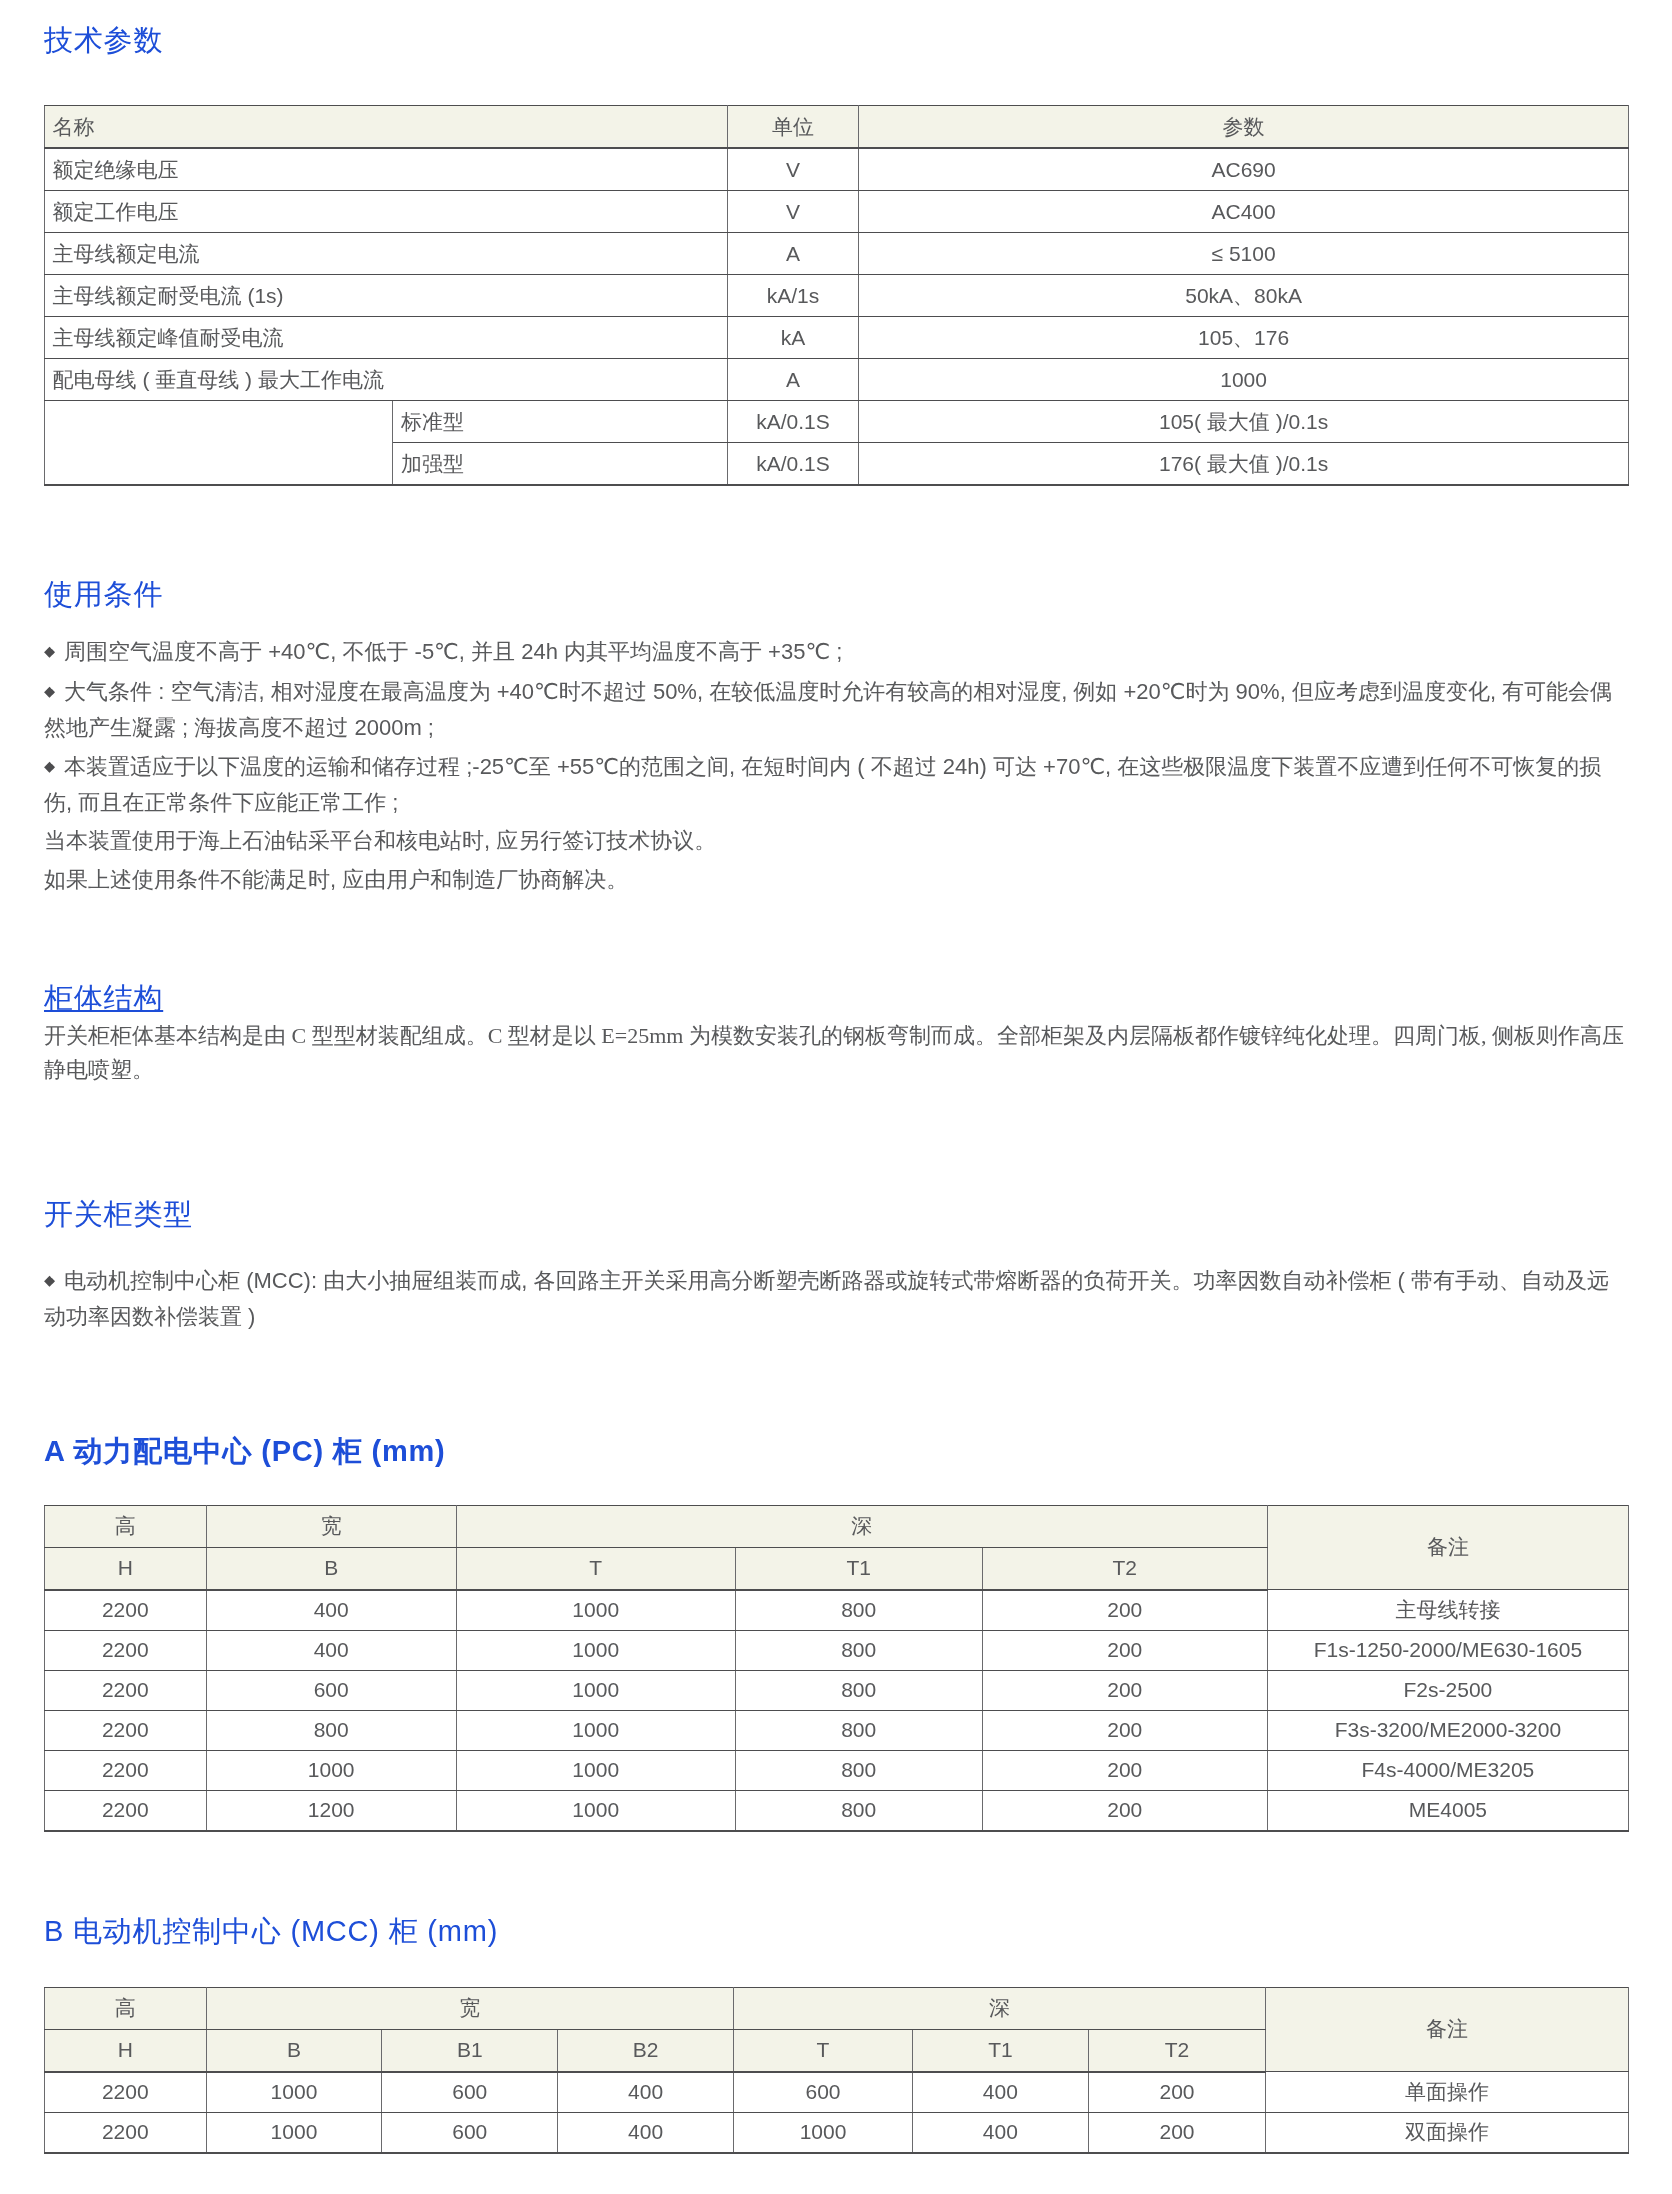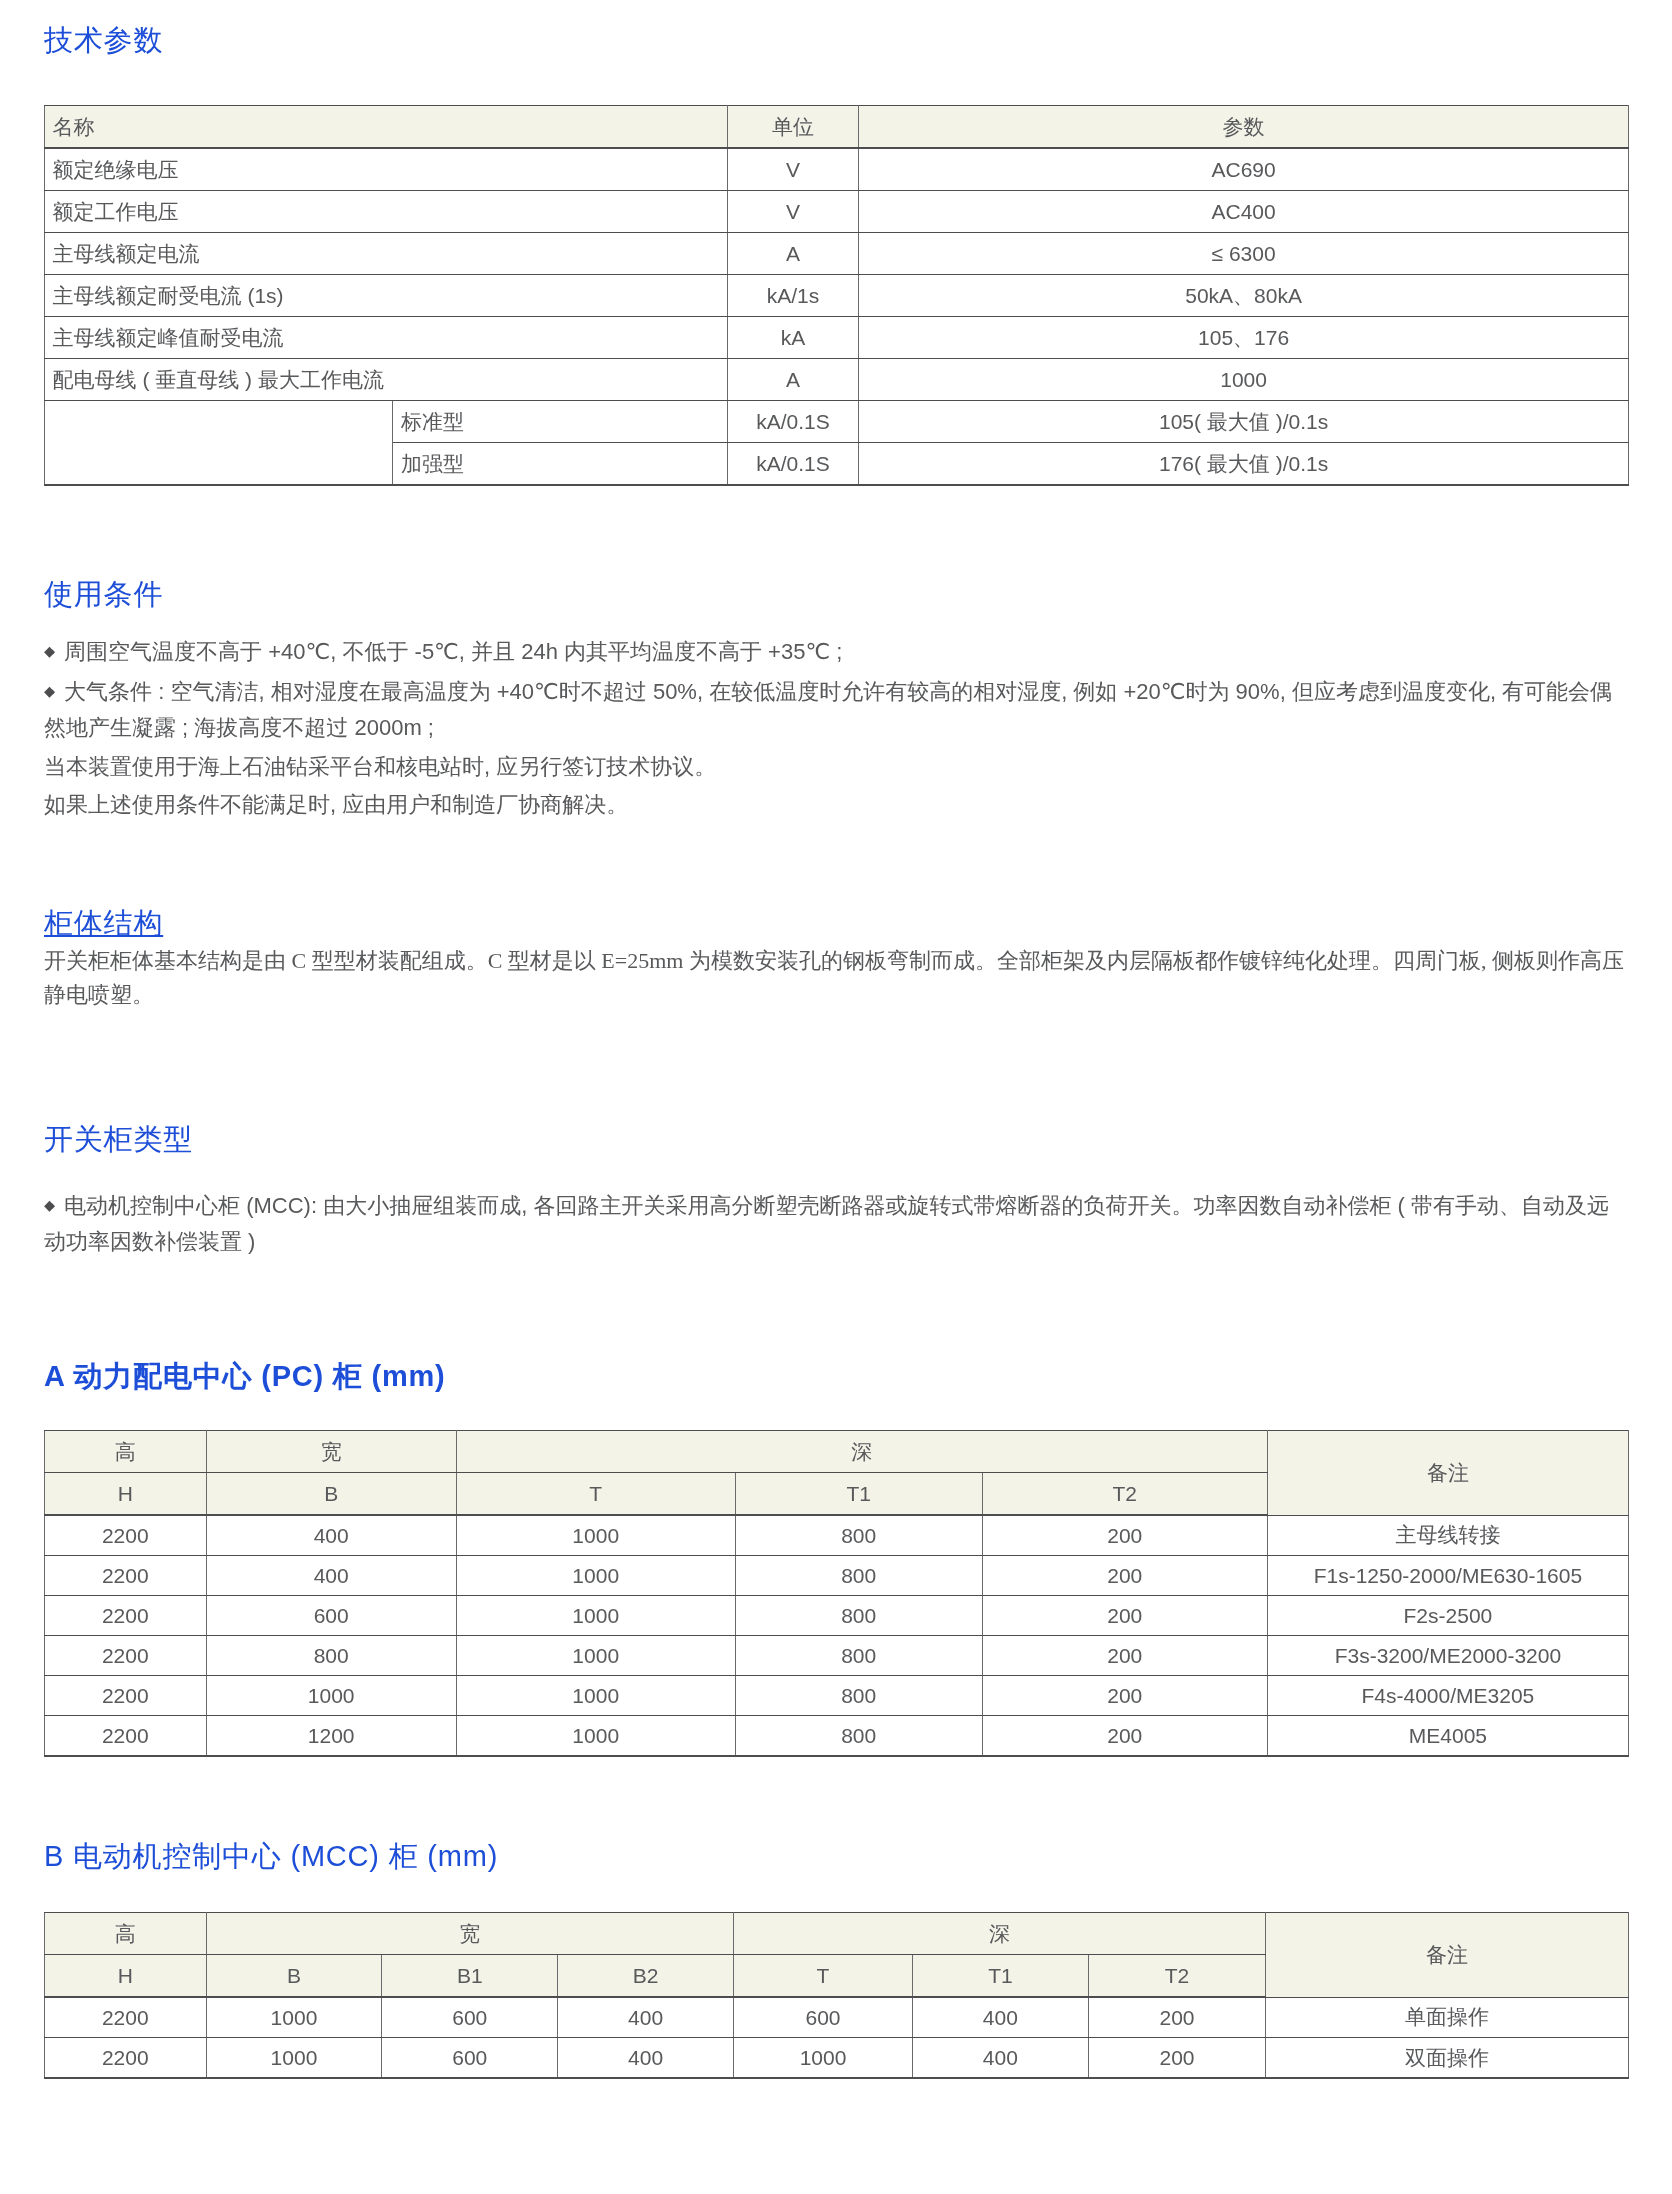--- a/index.html
+++ b/index.html
@@ -99,21 +99,21 @@
     <td>AC690</td>
   </tr>
   <tr>
     <td colspan="2" class="left">额定工作电压</td>
     <td>V</td>
     <td>AC400</td>
   </tr>
   <tr>
     <td colspan="2" class="left">主母线额定电流</td>
     <td>A</td>
-    <td>≤ 6300</td>
+    <td>≤ 5100</td>
   </tr>
   <tr>
     <td colspan="2" class="left">主母线额定耐受电流 (1s)</td>
     <td>kA/1s</td>
     <td>50kA、80kA</td>
   </tr>
   <tr>
     <td colspan="2" class="left">主母线额定峰值耐受电流</td>
     <td>kA</td>
     <td>105、176</td>
@@ -135,20 +135,21 @@
     <td>176( 最大值 )/0.1s</td>
   </tr>
 </tbody>
   </table>
 
 <h2 class="section-title mt-usage">使用条件</h2>
 
 <div class="mt-bullets">
   <p class="body-line"><span class="diamond">◆</span><span>周围空气温度不高于 +40℃, 不低于 -5℃, 并且 24h 内其平均温度不高于 +35℃ ;</span></p>
   <p class="body-line"><span class="diamond">◆</span><span>大气条件 : 空气清洁, 相对湿度在最高温度为 +40℃时不超过 50%, 在较低温度时允许有较高的相对湿度, 例如 +20℃时为 90%, 但应考虑到温度变化, 有可能会偶然地产生凝露 ; 海拔高度不超过 2000m ;</span></p>
+  <p class="body-line"><span class="diamond">◆</span><span>本装置适应于以下温度的运输和储存过程 ;-25℃至 +55℃的范围之间, 在短时间内 ( 不超过 24h) 可达 +70℃, 在这些极限温度下装置不应遭到任何不可恢复的损伤, 而且在正常条件下应能正常工作 ;</span></p>
   <p class="body-line">当本装置使用于海上石油钻采平台和核电站时, 应另行签订技术协议。</p>
   <p class="body-line">如果上述使用条件不能满足时, 应由用户和制造厂协商解决。</p>
 </div>
 
 <h2 class="section-title mt-struct">柜体结构</h2>
 <p class="body-line mt-structp">开关柜柜体基本结构是由 C 型型材装配组成。C 型材是以 E=25mm 为模数安装孔的钢板弯制而成。全部柜架及内层隔板都作镀锌纯化处理。四周门板, 侧板则作高压静电喷塑。</p>
 
 <h2 class="section-title mt-types">开关柜类型</h2>
 <div class="mt-typesb">
   <p class="body-line"><span class="diamond">◆</span><span>电动机控制中心柜 (MCC): 由大小抽屉组装而成, 各回路主开关采用高分断塑壳断路器或旋转式带熔断器的负荷开关。功率因数自动补偿柜 ( 带有手动、自动及远动功率因数补偿装置 )</span></p>

